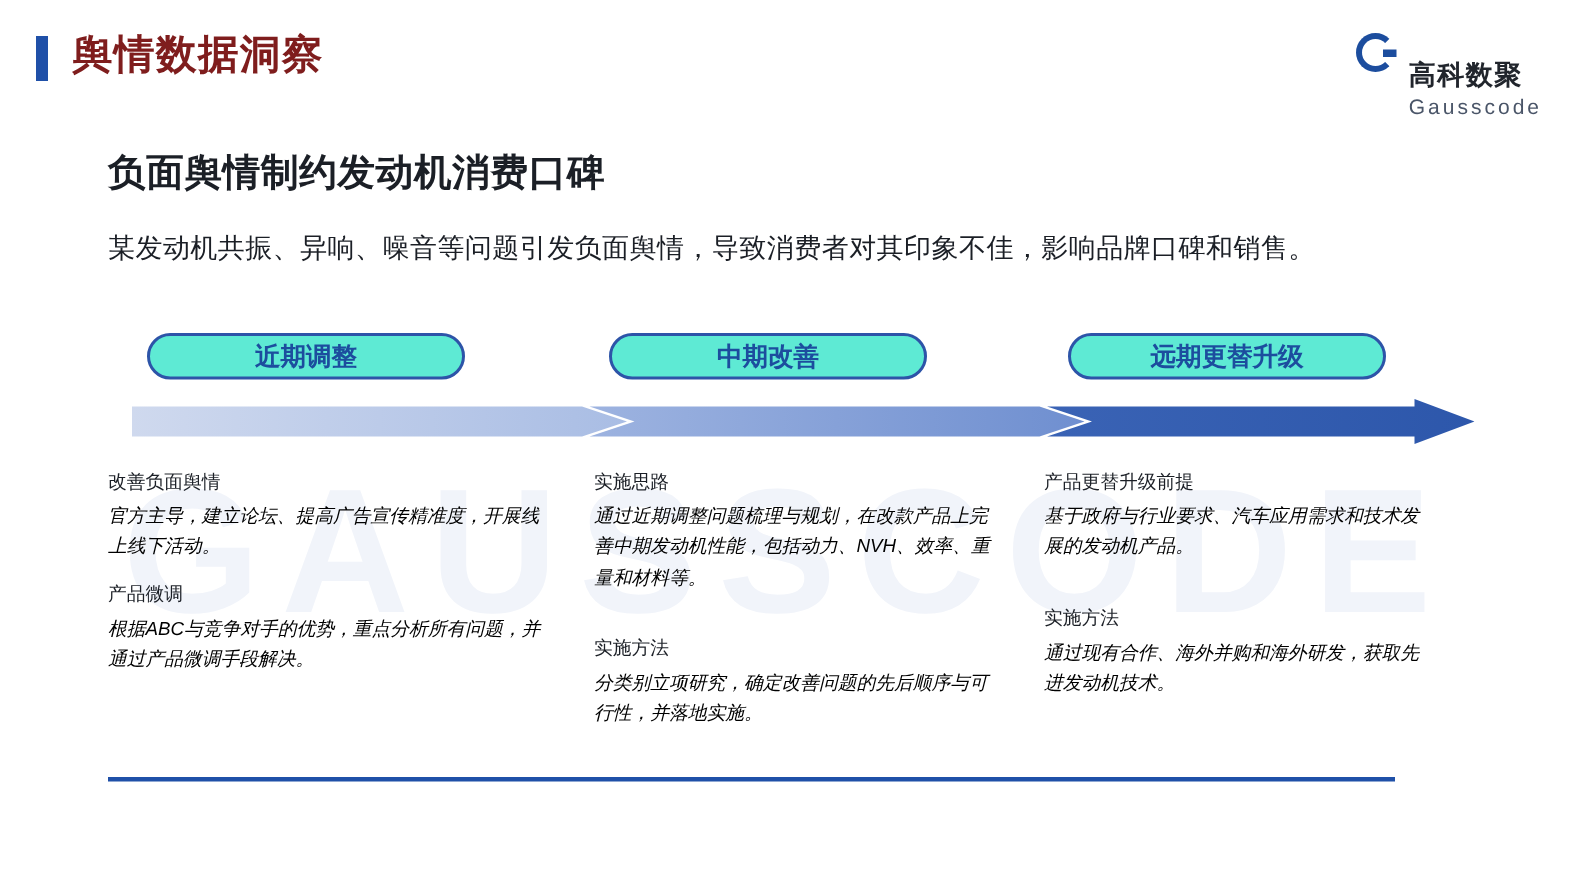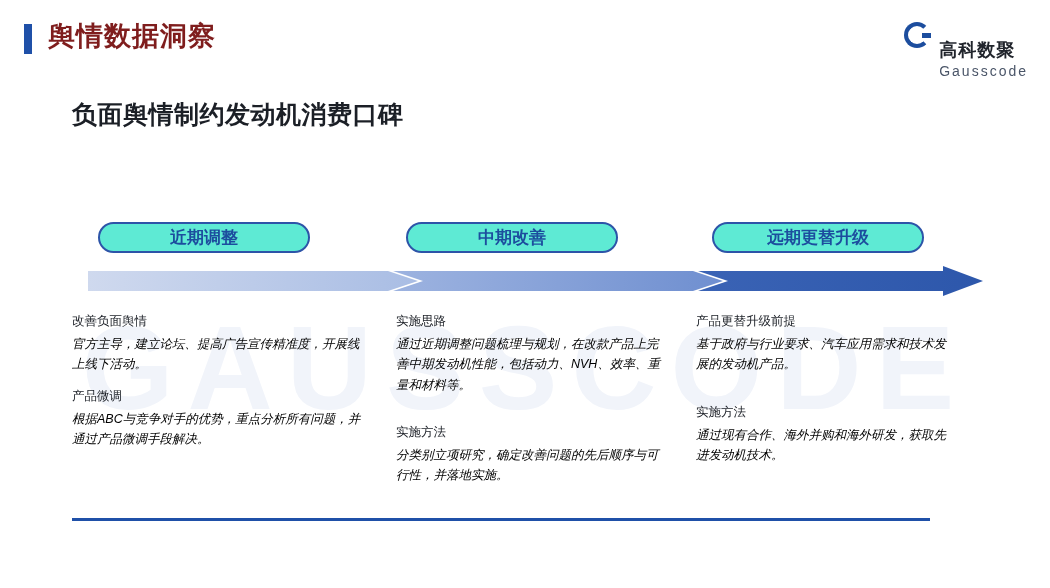--- a/index.html
+++ b/index.html
@@ -186,20 +186,21 @@
     </div>
     <div class="logo-text">
       <div class="logo-cn">高科数聚</div>
       <div class="logo-en">Gausscode</div>
     </div>
   </div>
 </div>
 
 <div class="lead">
   <div class="lead-title">负面舆情制约发动机消费口碑</div>
+  <div class="lead-sub">某发动机共振、异响、噪音等问题引发负面舆情，导致消费者对其印象不佳，影响品牌口碑和销售。</div>
 </div>
 
 <div class="pill pill-1">近期调整</div>
 <div class="pill pill-2">中期改善</div>
 <div class="pill pill-3">远期更替升级</div>
 
 <div class="arrow-band">
   <svg width="895" height="30" viewBox="0 0 895 30" xmlns="http://www.w3.org/2000/svg">
     <defs>
       <linearGradient id="g1" x1="0" y1="0" x2="1" y2="0">

